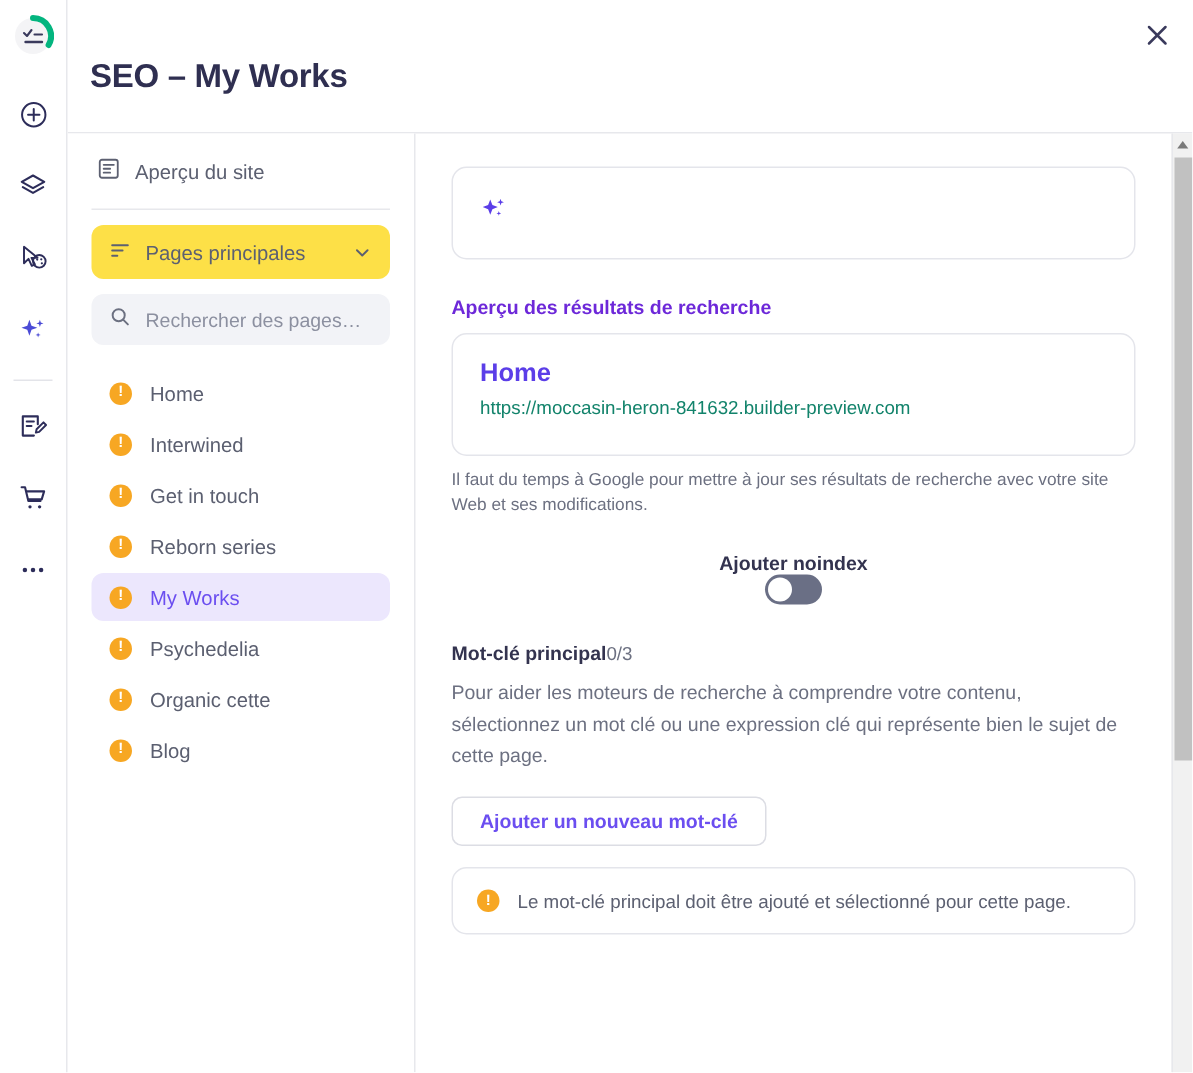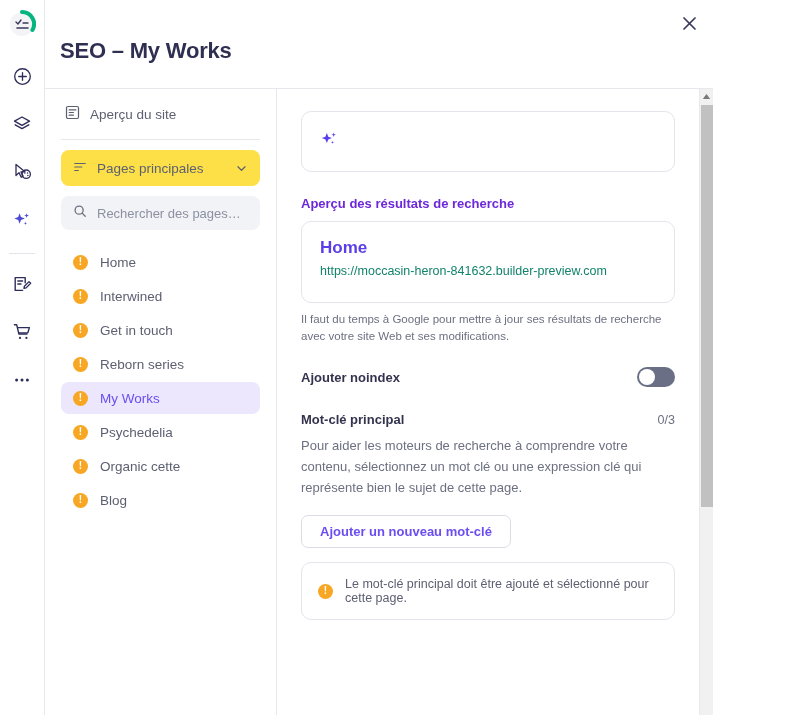--- a/index.html
+++ b/index.html
@@ -5,21 +5,21 @@
 <style>
   * { box-sizing: border-box; margin: 0; padding: 0; }
   html, body {
     width: 795px; height: 715px;
     font-family: "Liberation Sans", sans-serif;
     background: #ffffff;
     overflow: hidden;
   }
   .app {
     position: relative;
-    width: 713px; height: 715px;
+    width: 795px; height: 715px;
     display: flex;
     background: #ffffff;
   }
 
   
   .rail {
     width: 45px;
     min-width: 45px;
     height: 715px;
     background: #ffffff;
@@ -267,41 +267,42 @@
     color: #6c7081;
     line-height: 17px;
     margin-top: 8px;
   }
 
   .toggle-row {
     display: flex;
     align-items: center;
     justify-content: space-between;
     margin-top: 22px;
+    flex-direction: column;
   }
   .toggle-label { font-size: 13px; font-weight: bold; color: #33334f; }
   .switch {
     width: 38px; height: 20px;
     border-radius: 10px;
     background: #6a6f85;
     position: relative;
     cursor: pointer;
   }
   .switch .knob {
     position: absolute;
     top: 2px; left: 2px;
     width: 16px; height: 16px;
     border-radius: 50%;
     background: #fff;
   }
 
   .kw-head {
     display: flex;
     align-items: baseline;
-    justify-content: space-between;
+    justify-content: flex-start;
     margin-top: 25px;
   }
   .kw-title { font-size: 13px; font-weight: bold; color: #33334f; }
   .kw-count { font-size: 12.5px; color: #6c7081; }
   .kw-desc {
     font-size: 13px;
     color: #6c7081;
     line-height: 21px;
     margin-top: 8px;
     max-width: 445px;

